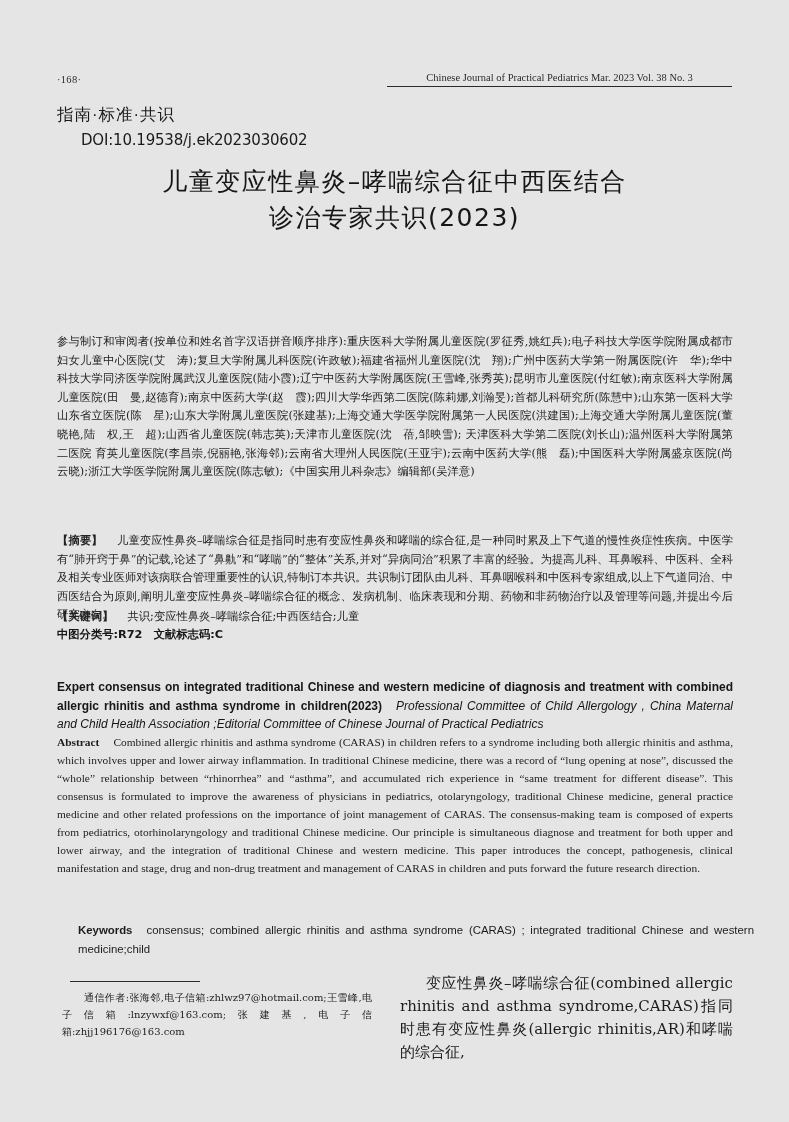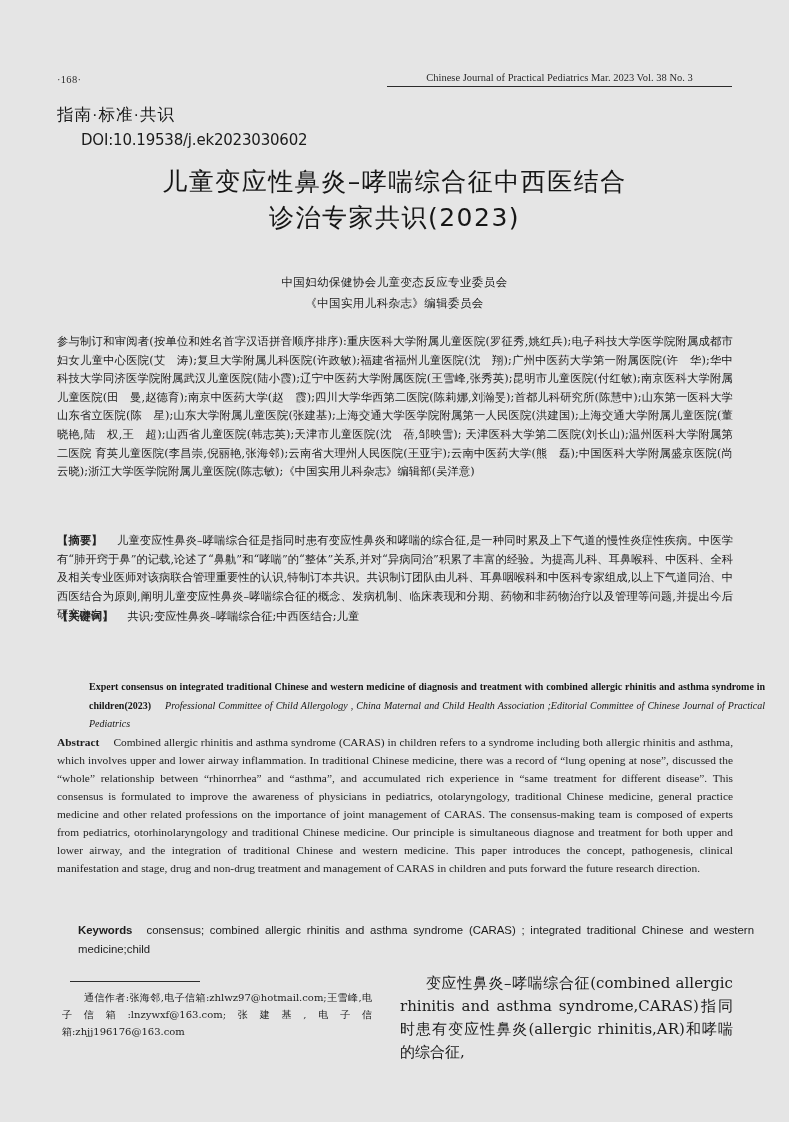--- a/index.html
+++ b/index.html
@@ -155,27 +155,26 @@
   }
   .lbl-bold { font-weight: 700; }
   .gap-sm { display: inline-block; width: 14px; }
 
   
   .en-title {
     position: absolute;
     left: 57px;
     top: 678px;
     width: 676px;
-    font-family: Liberation Serif, serif;
-    font-size: 10px;
+    font-family: Liberation Sans, sans-serif;
+    font-size: 12px;
     line-height: 18.6px;
     color: #161616;
     text-align: justify;
     font-weight: 700;
-    margin-left: 32px;
   }
   .en-affil {
     font-weight: 400;
     font-style: italic;
   }
   .en-abs {
     position: absolute;
     left: 57px;
     top: 733px;
     width: 676px;
@@ -245,35 +244,32 @@
   </div>
 
   <div class="section-kind">指南·标准·共识</div>
   <div class="doi">DOI:10.19538/j.ek2023030602</div>
 
   <div class="title-block">
     <div class="title-line">儿童变应性鼻炎–哮喘综合征中西医结合</div>
     <div class="title-line">诊治专家共识(2023)</div>
   </div>
 
-  <div class="org-block">
-    <div class="org-line">中国妇幼保健协会儿童变态反应专业委员会</div>
-    <div class="org-line">《中国实用儿科杂志》编辑委员会</div>
-  </div>
 
   <div class="contrib">参与制订和审阅者(按单位和姓名首字汉语拼音顺序排序):重庆医科大学附属儿童医院(罗征秀,姚红兵);电子科技大学医学院附属成都市妇女儿童中心医院(艾　涛);复旦大学附属儿科医院(许政敏);福建省福州儿童医院(沈　翔);广州中医药大学第一附属医院(许　华);华中科技大学同济医学院附属武汉儿童医院(陆小霞);辽宁中医药大学附属医院(王雪峰,张秀英);昆明市儿童医院(付红敏);南京医科大学附属儿童医院(田　曼,赵德育);南京中医药大学(赵　霞);四川大学华西第二医院(陈莉娜,刘瀚旻);首都儿科研究所(陈慧中);山东第一医科大学山东省立医院(陈　星);山东大学附属儿童医院(张建基);上海交通大学医学院附属第一人民医院(洪建国);上海交通大学附属儿童医院(董晓艳,陆　权,王　超);山西省儿童医院(韩志英);天津市儿童医院(沈　蓓,邹映雪); 天津医科大学第二医院(刘长山);温州医科大学附属第二医院 育英儿童医院(李昌崇,倪丽艳,张海邻);云南省大理州人民医院(王亚宇);云南中医药大学(熊　磊);中国医科大学附属盛京医院(尚云晓);浙江大学医学院附属儿童医院(陈志敏);《中国实用儿科杂志》编辑部(吴洋意)</div>
 
   <div class="cn-abs">
     <span class="lbl-bold">【摘要】</span><span class="gap-sm"></span><span>儿童变应性鼻炎–哮喘综合征是指同时患有变应性鼻炎和哮喘的综合征,是一种同时累及上下气道的慢性炎症性疾病。中医学有“肺开窍于鼻”的记载,论述了“鼻鼽”和“哮喘”的“整体”关系,并对“异病同治”积累了丰富的经验。为提高儿科、耳鼻喉科、中医科、全科及相关专业医师对该病联合管理重要性的认识,特制订本共识。共识制订团队由儿科、耳鼻咽喉科和中医科专家组成,以上下气道同治、中西医结合为原则,阐明儿童变应性鼻炎–哮喘综合征的概念、发病机制、临床表现和分期、药物和非药物治疗以及管理等问题,并提出今后研究方向。</span>
   </div>
 
   <div class="cn-kw">
     <span class="lbl-bold">【关键词】</span><span class="gap-sm"></span><span>共识;变应性鼻炎–哮喘综合征;中西医结合;儿童</span>
   </div>
 
+  <div class="cn-class">中图分类号:R72　文献标志码:C</div>
 
   <div class="en-title">
     <span>Expert consensus on integrated traditional Chinese and western medicine of diagnosis and treatment with combined allergic rhinitis and asthma syndrome in children</span><span>(2023)</span><span class="gap-sm"></span><span class="en-affil">Professional Committee of Child Allergology , China Maternal and Child Health Association ;Editorial Committee of Chinese Journal of Practical Pediatrics</span>
   </div>
 
   <div class="en-abs">
     <span class="lbl-bold">Abstract</span><span class="gap-sm"></span><span>Combined allergic rhinitis and asthma syndrome (CARAS) in children refers to a syndrome including both allergic rhinitis and asthma, which involves upper and lower airway inflammation. In traditional Chinese medicine, there was a record of “lung opening at nose”, discussed the “whole” relationship between “rhinorrhea” and “asthma”, and accumulated rich experience in “same treatment for different disease”. This consensus is formulated to improve the awareness of physicians in pediatrics, otolaryngology, traditional Chinese medicine, general practice medicine and other related professions on the importance of joint management of CARAS. The consensus-making team is composed of experts from pediatrics, otorhinolaryngology and traditional Chinese medicine. Our principle is simultaneous diagnose and treatment for both upper and lower airway, and the integration of traditional Chinese and western medicine. This paper introduces the concept, pathogenesis, clinical manifestation and stage, drug and non-drug treatment and management of CARAS in children and puts forward the future research direction.</span>
   </div>
 
   <div class="en-kw">

